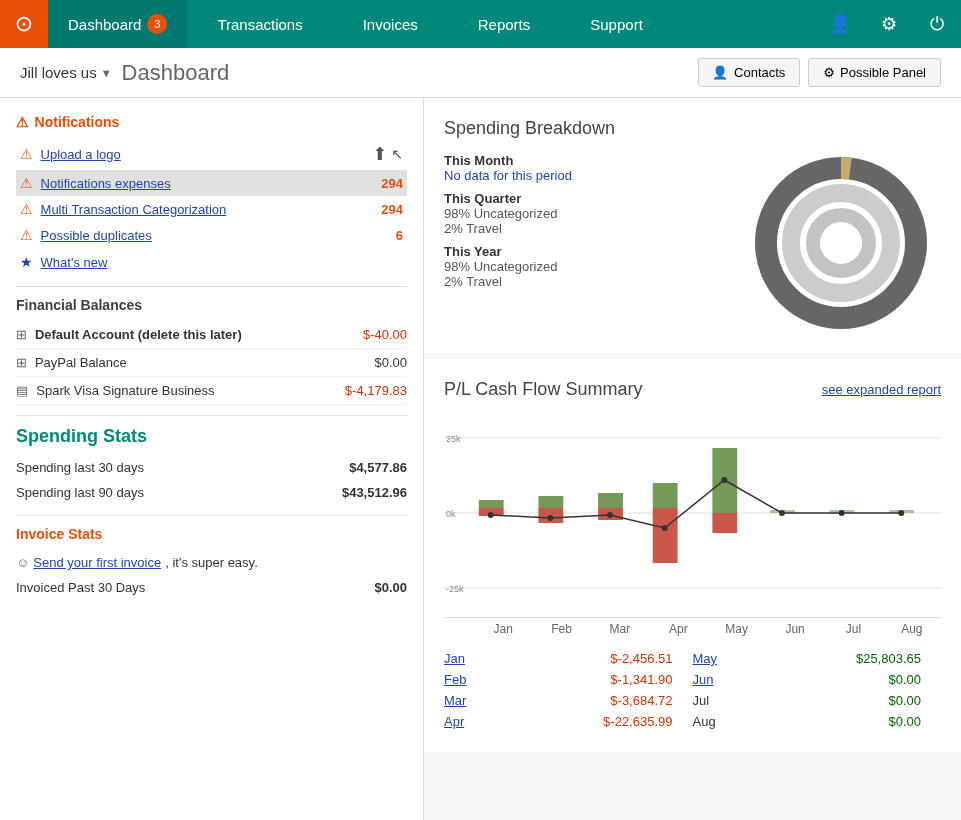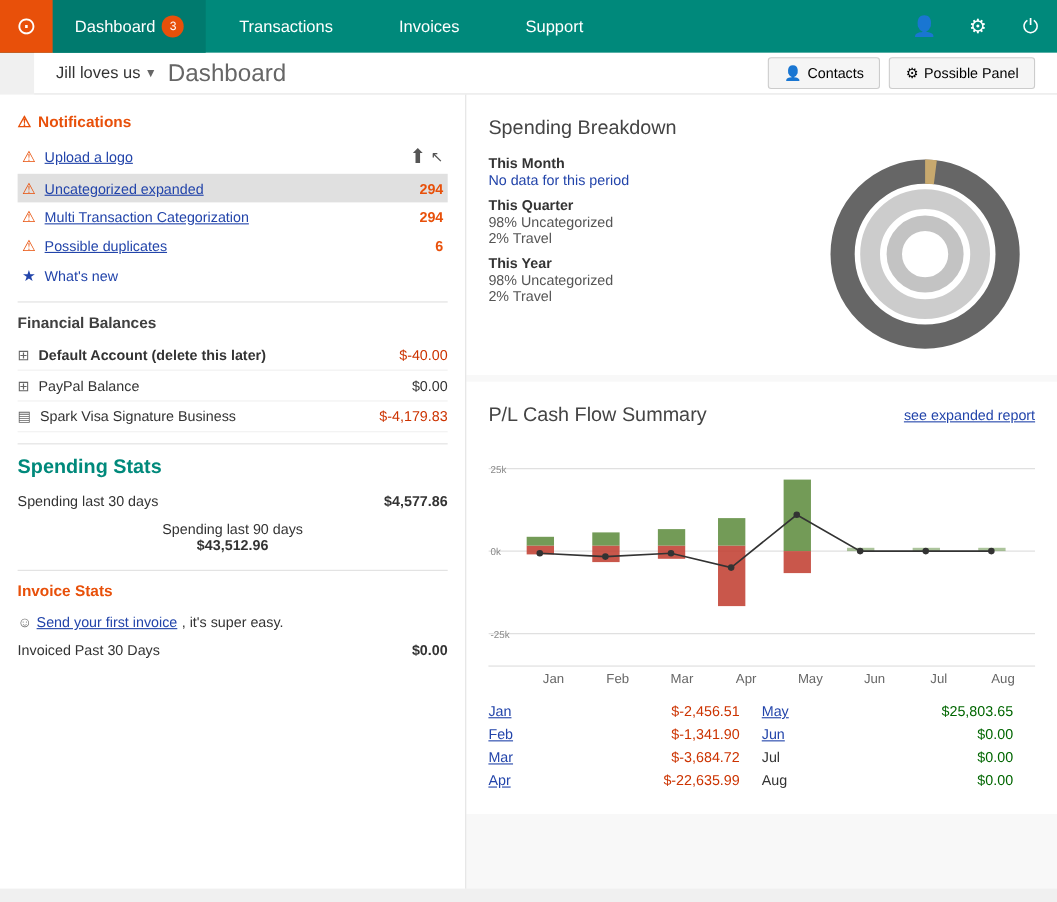--- a/index.html
+++ b/index.html
@@ -16,29 +16,32 @@
     <span>Dashboard</span>
     <span style="background:#e8500a; color:white; border-radius:50%; width:20px; height:20px; font-size:11px; display:flex; align-items:center; justify-content:center;">3</span>
   </div>
   <div style="display:flex; align-items:center; padding:0 30px; color:white; font-size:15px; cursor:pointer;">
     <span>Transactions</span>
   </div>
   <div style="display:flex; align-items:center; padding:0 30px; color:white; font-size:15px; cursor:pointer;">
     <span>Invoices</span>
   </div>
   <div style="display:flex; align-items:center; padding:0 30px; color:white; font-size:15px; cursor:pointer;">
+    <span>Reports</span>
+  </div>
+  <div style="display:flex; align-items:center; padding:0 30px; color:white; font-size:15px; cursor:pointer;">
     <span>Support</span>
   </div>
   <div style="flex:1;"></div>
   <div style="display:flex; align-items:center; justify-content:center; width:48px; color:white; cursor:pointer; font-size:18px;">👤</div>
   <div style="display:flex; align-items:center; justify-content:center; width:48px; color:white; cursor:pointer; font-size:18px;">⚙</div>
   <div style="display:flex; align-items:center; justify-content:center; width:48px; color:white; cursor:pointer; font-size:18px;">⏻</div>
 </nav>
 
-<div style="display:flex; align-items:center; padding:10px 20px; background:white; border-bottom:1px solid #ddd; height:38px;margin-left:31px;">
+<div style="display:flex; align-items:center; padding:10px 20px; background:white; border-bottom:1px solid #ddd; height:50px;">
   <span style="font-size:15px; color:#333; cursor:pointer; display:flex; align-items:center; gap:4px;">
     <span>Jill loves us</span>
     <span style="font-size:11px; color:#666;">▼</span>
   </span>
   <span style="font-size:22px; color:#666; margin-left:10px;">Dashboard</span>
   <div style="margin-left:auto; display:flex; gap:8px;">
     <button style="padding:6px 14px; border:1px solid #ccc; background:#f5f5f5; cursor:pointer; border-radius:3px; font-size:13px; display:flex; align-items:center; gap:5px;">
       <span>👤</span>
       <span>Contacts</span>
     </button>
@@ -61,39 +64,39 @@
 
       <div style="display:flex; align-items:center; padding:5px 4px;">
         <span style="color:#e8500a; margin-right:8px; font-size:14px;">⚠</span>
         <span style="flex:1; color:#2244aa; text-decoration:underline; cursor:pointer;">Upload a logo</span>
         <span style="color:#555; font-size:18px; cursor:pointer;">⬆</span>
         <span style="color:#555; margin-left:4px; font-size:14px;">↖</span>
       </div>
 
       <div style="display:flex; align-items:center; padding:5px 4px; background:#e0e0e0;">
         <span style="color:#e8500a; margin-right:8px; font-size:14px;">⚠</span>
-        <span style="flex:1; color:#2244aa; text-decoration:underline; cursor:pointer;">Uncategorized expanded</span>
+        <span style="flex:1; color:#2244aa; text-decoration:underline; cursor:pointer;">Notifications expenses</span>
         <span style="color:#e8500a; font-weight:bold;">294</span>
       </div>
 
       <div style="display:flex; align-items:center; padding:5px 4px;">
         <span style="color:#e8500a; margin-right:8px; font-size:14px;">⚠</span>
         <span style="flex:1; color:#2244aa; text-decoration:underline; cursor:pointer;">Multi Transaction Categorization</span>
         <span style="color:#e8500a; font-weight:bold;">294</span>
       </div>
 
       <div style="display:flex; align-items:center; padding:5px 4px;">
         <span style="color:#e8500a; margin-right:8px; font-size:14px;">⚠</span>
         <span style="flex:1; color:#2244aa; text-decoration:underline; cursor:pointer;">Possible duplicates</span>
         <span style="color:#e8500a; font-weight:bold;">6</span>
       </div>
 
       <div style="display:flex; align-items:center; padding:6px 4px;">
         <span style="color:#2244aa; margin-right:8px; font-size:14px;">★</span>
-        <span style="color:#2244aa; cursor:pointer;">What's new</span>
+        <span style="color:#2244aa; text-decoration:underline; cursor:pointer;">What's new</span>
       </div>
     </div>
 
     <hr style="border:none; border-top:1px solid #e0e0e0; margin:10px 0;">
 
     <div>
       <div style="color:#404040; font-weight:bold; font-size:14px; margin-bottom:8px;">
         <span>Financial Balances</span>
       </div>
       <div style="display:flex; align-items:center; padding:6px 0; border-bottom:1px solid #f0f0f0;">
@@ -116,21 +119,21 @@
     <hr style="border:none; border-top:1px solid #e0e0e0; margin:10px 0;">
 
     <div>
       <div style="color:#00897b; font-weight:bold; font-size:18px; margin-bottom:8px;">
         <span>Spending Stats</span>
       </div>
       <div style="display:flex; align-items:center; padding:5px 0;">
         <span style="flex:1;">Spending last 30 days</span>
         <span style="font-weight:bold;">$4,577.86</span>
       </div>
-      <div style="display:flex; align-items:center; padding:5px 0;flex-direction:column;">
+      <div style="display:flex; align-items:center; padding:5px 0;">
         <span style="flex:1;">Spending last 90 days</span>
         <span style="font-weight:bold;">$43,512.96</span>
       </div>
     </div>
 
     <hr style="border:none; border-top:1px solid #e0e0e0; margin:10px 0;">
 
     <div>
       <div style="color:#e8500a; font-weight:bold; font-size:14px; margin-bottom:8px;">
         <span>Invoice Stats</span>

